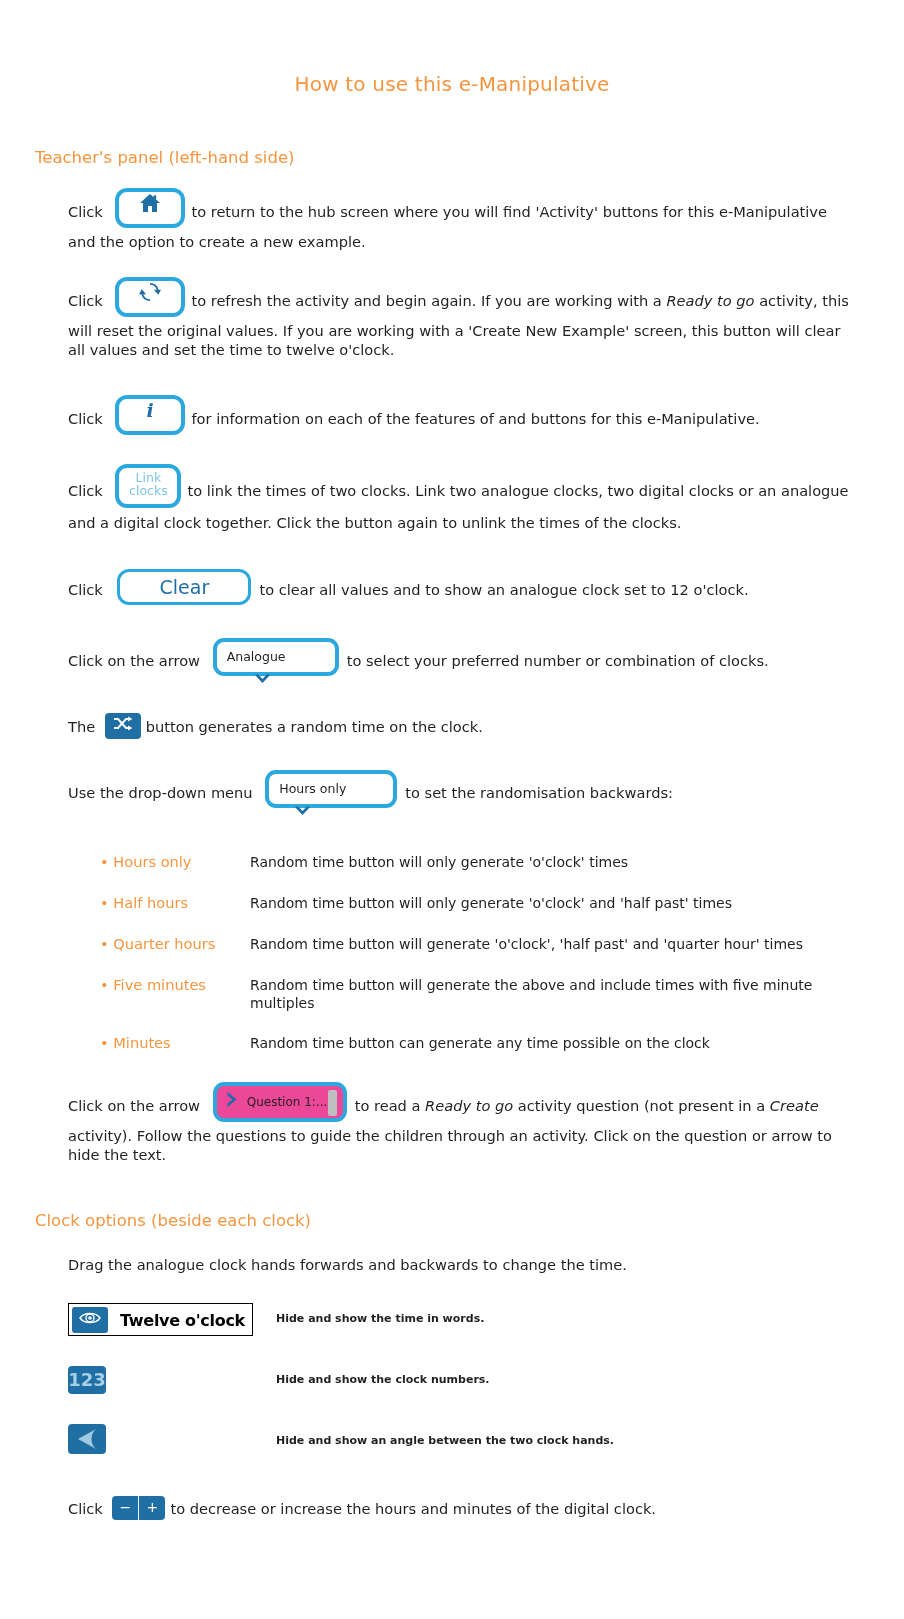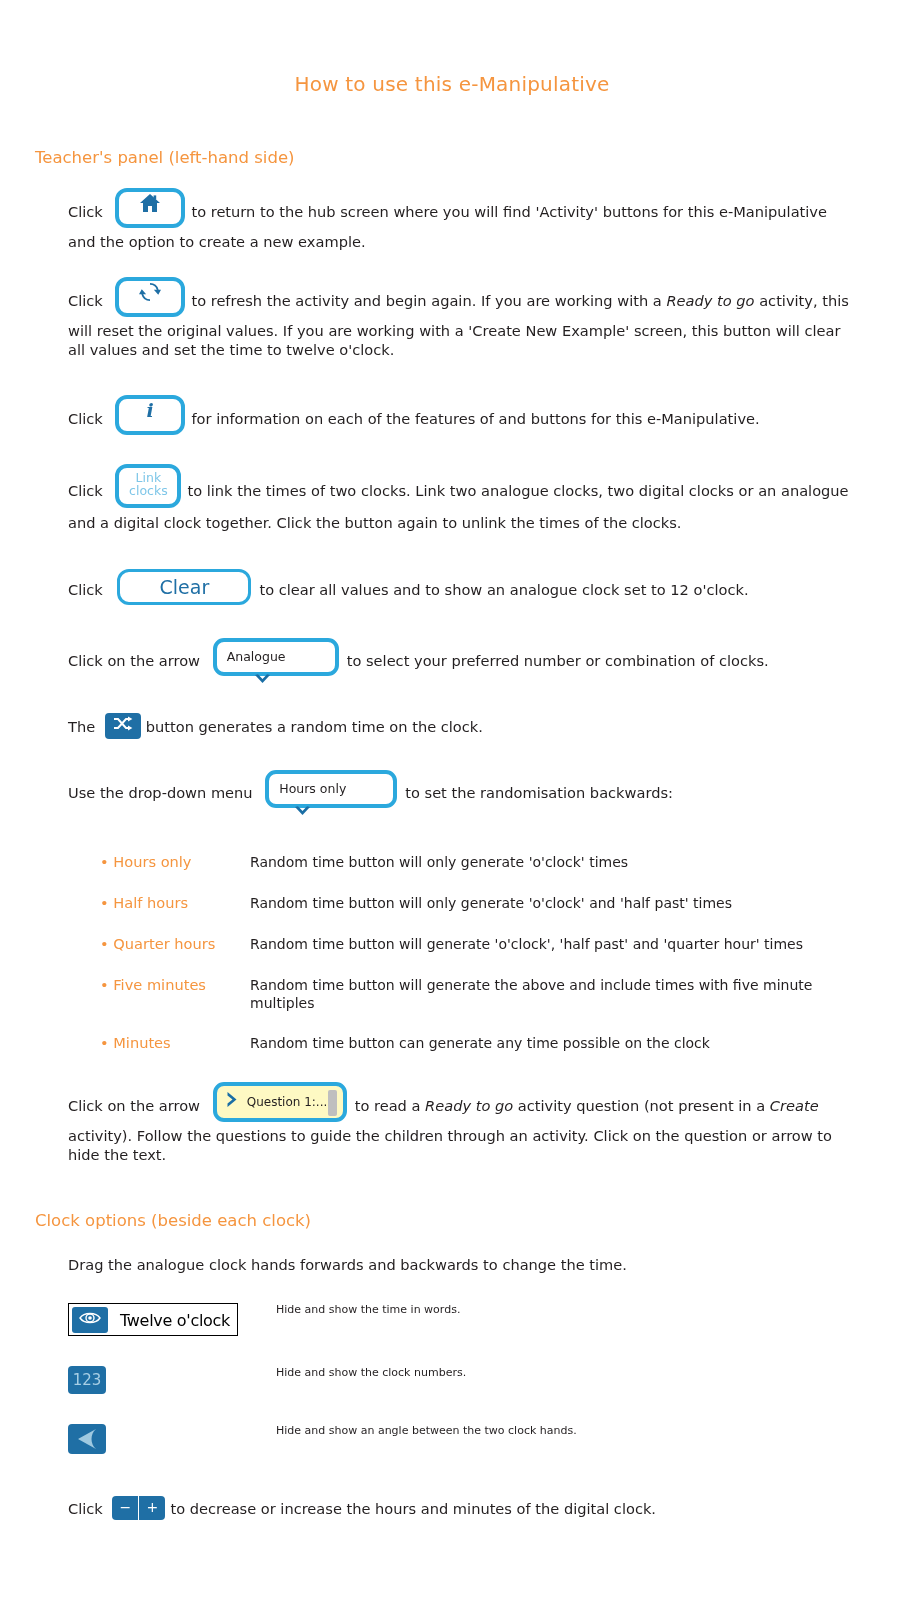--- a/index.html
+++ b/index.html
@@ -136,21 +136,21 @@
     margin-left: 26px;
   }
   .dd-analogue { width: 126px; }
   .dd-hours { width: 132px; }
   .dd-hours .caret { margin-left: 14px; }
 
   
   .qwidget {
     display: inline-block;
     vertical-align: middle;
-    background: #fef9c3;
+    background: #ec4899;
     border: 4px solid #2ba8dd;
     border-radius: 11px;
     position: relative;
     top: -5px;
     margin: 0 8px;
     height: 40px;
     width: 134px;
     padding: 0 6px 0 8px;
     overflow: hidden;
   }
@@ -203,22 +203,24 @@
   .blt-desc {
     color: #231f20;
     font-size: 14px;
     line-height: 1.30;
     flex: 1;
   }
 
   
   .opt-row {
     display: flex;
+    align-items: center;
     padding-left: 68px;
     padding-right: 20px;
+    font-weight: bold;
   }
   .opt-ctl {
     width: 208px;
     flex: 0 0 208px;
   }
   .opt-desc {
     font-size: 11px;
     color: #231f20;
     line-height: 1.3;
   }
@@ -250,21 +252,21 @@
     margin: 0 4px 0 12px;
     letter-spacing: -0.3px;
   }
 
   .num-btn {
     display: inline-block;
     width: 38px; height: 28px;
     background: #1f6fa5;
     border-radius: 4px;
     color: #a8cfe5;
-    font-size: 15px;
+    font-size: 18px;
     text-align: center;
     line-height: 28px;
   }
   .angle-btn {
     display: inline-block;
     width: 38px; height: 30px;
     background: #1f6fa5;
     border-radius: 4px;
     text-align: center;
   }

